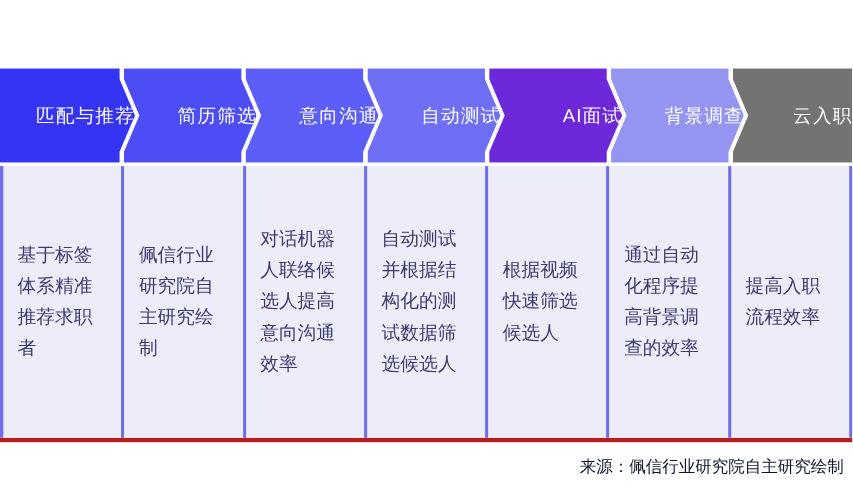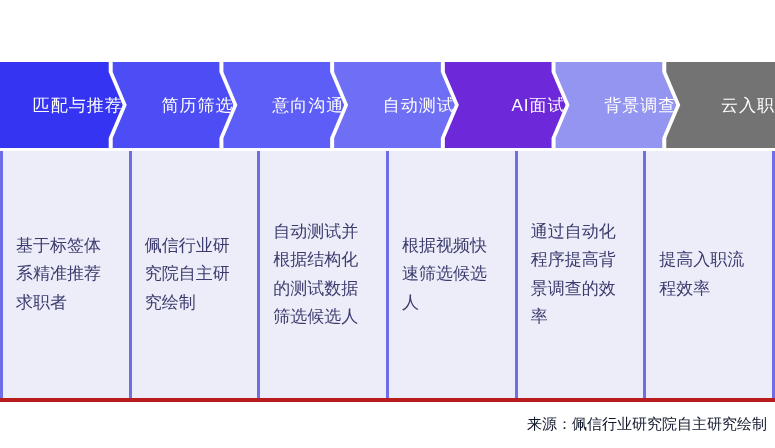--- a/index.html
+++ b/index.html
@@ -126,20 +126,23 @@
       </div>
     </div>
   <div class="body-row">
       <div class="bcell">
         <span>基于标签体系精准推荐求职者</span>
       </div>
       <div class="bcell">
         <span>佩信行业研究院自主研究绘制</span>
       </div>
       <div class="bcell">
+        <span>对话机器人联络候选人提高意向沟通效率</span>
+      </div>
+      <div class="bcell">
         <span>自动测试并根据结构化的测试数据筛选候选人</span>
       </div>
       <div class="bcell">
         <span>根据视频快速筛选候选人</span>
       </div>
       <div class="bcell">
         <span>通过自动化程序提高背景调查的效率</span>
       </div>
       <div class="bcell">
         <span>提高入职流程效率</span>

